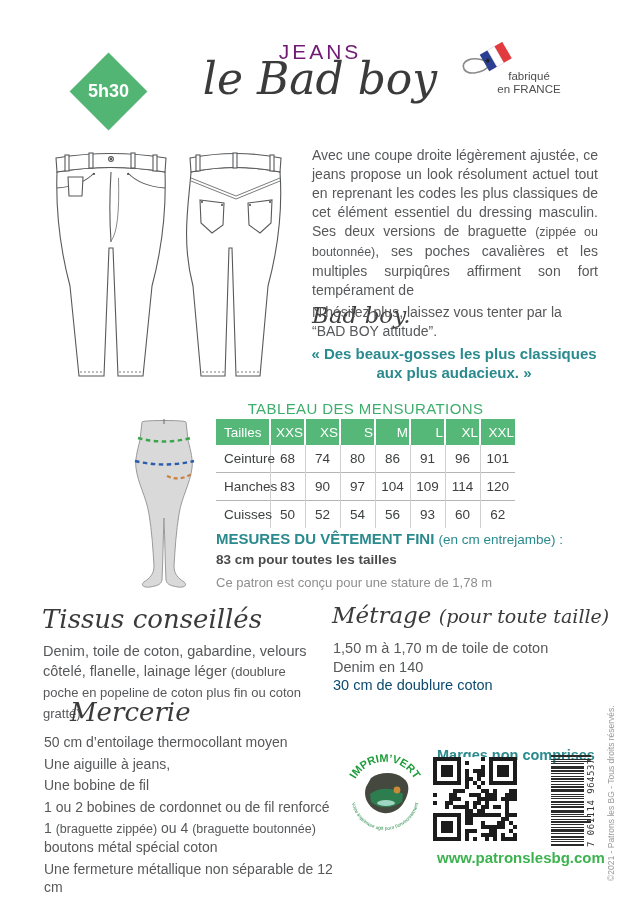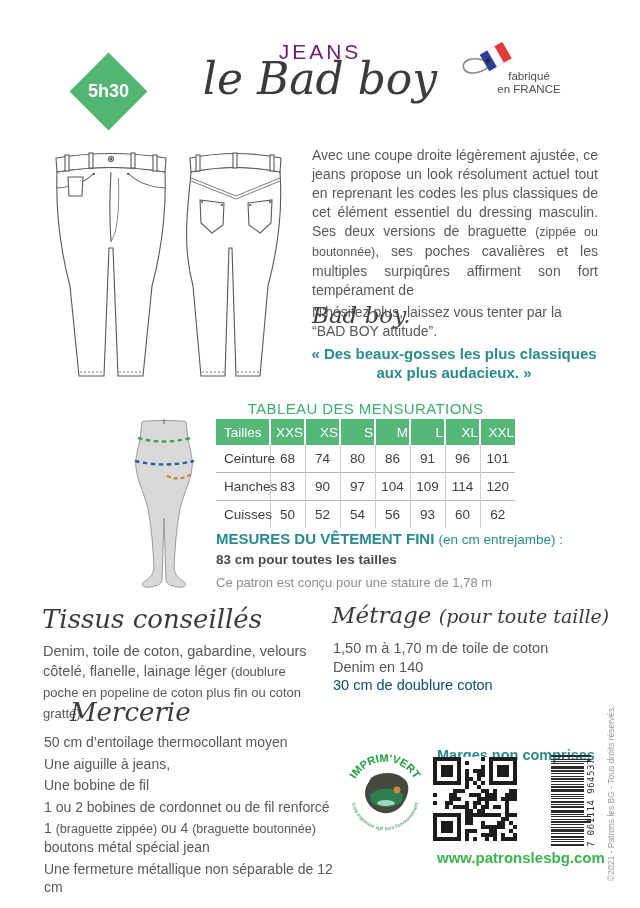--- a/index.html
+++ b/index.html
@@ -228,21 +228,21 @@
   <div class="abs met-l2">30 cm de doublure coton</div>
 
   <div class="abs mer-h script">Mercerie</div>
   <div class="abs mer-items">
     <div class="m-item">50 cm d’entoilage thermocollant moyen</div>
     <div class="m-item">Une aiguille à jeans,</div>
     <div class="m-item">Une bobine de fil</div>
     <div class="m-item">1 ou 2 bobines de cordonnet ou de fil renforcé</div>
     <div class="m-item">
       <span>1 </span><span class="sm3">(braguette zippée)</span><span> ou 4 </span><span class="sm3">(braguette boutonnée)</span><br>
-      <span>boutons métal spécial jean</span>
+      <span>boutons métal spécial coton</span>
     </div>
     <div class="m-item">Une fermeture métallique non séparable de 12 cm</div>
   </div>
 
   <div class="abs marges">Marges non comprises</div>
 
   <svg class="abs logo" width="88" height="88" viewBox="0 0 88 88">
     <defs>
       <path id="arcT" d="M11,52 A34,34 0 1 1 77,52"></path>
       <path id="arcB" d="M10,44 A34,34 0 0 0 78,44"></path>

